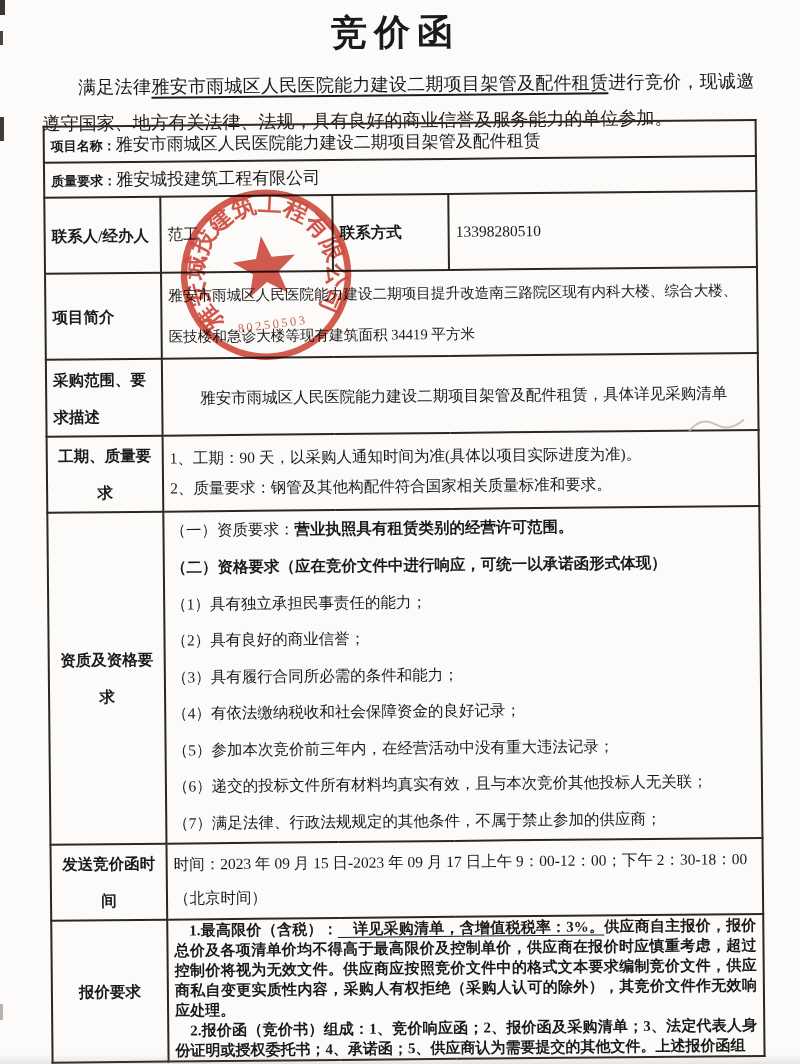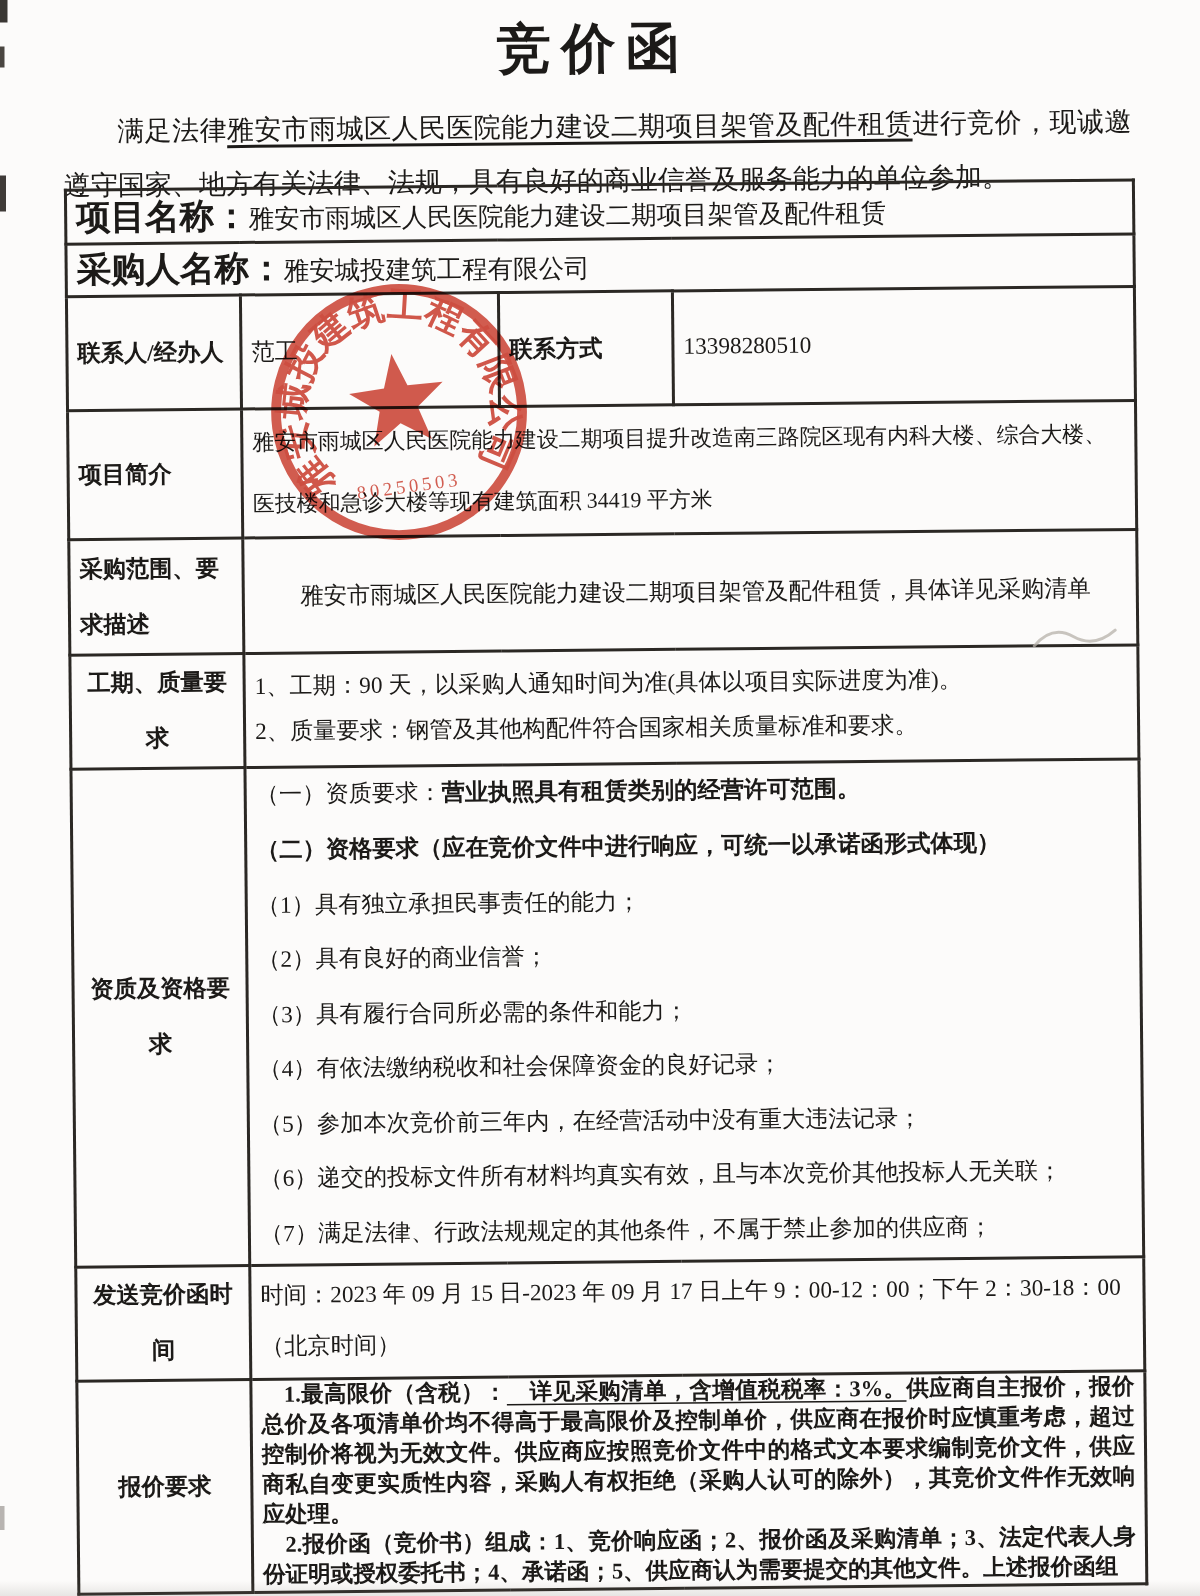--- a/index.html
+++ b/index.html
@@ -17,21 +17,21 @@
   table.doc{position:absolute;left:46px;top:122px;width:712px;
             border-collapse:collapse;table-layout:fixed;}
   table.doc td{border:2px solid #2b2824;padding:0 6px;vertical-align:middle;
                font-size:15.5px;overflow:hidden;}
   .r1{height:36px}.r2{height:35px}.r3{height:76px}.r4{height:72px}.r5{height:77px}
   .r6{height:67px}.r7{height:332px}.r8{height:70px}.r9{height:141px}
 
   td.c-label{font-weight:700;font-size:17.5px;line-height:37px;padding:0 4px;}
   td.ctr{text-align:center;}
   td.tight{padding:0 9px;}
-  .lab-inline{font-weight:700;font-size:23px;}
+  .lab-inline{font-weight:700;font-size:13px;}
   .val-inline{font-size:17px;}
   td.fullrow{padding-left:8px;}
   td.cell-contact-name,td.cell-phone{vertical-align:top;padding-top:9px;font-size:17px;}
   td.cell-contact-method{vertical-align:top;padding-top:9px;font-weight:700;font-size:17.5px;}
   td.cell-label-contact{vertical-align:top;padding-top:5px;}
 
   td.cell-intro-proj p{margin:0;line-height:41px;font-size:14.6px;padding-top:2px;}
   td.cell-scope{vertical-align:top;}
   td.cell-scope p{margin:0;line-height:30px;font-size:15.5px;text-indent:2em;padding-top:3px;}
   td.cell-schedule p{margin:0;line-height:30px;font-size:15.5px;}
@@ -71,21 +71,21 @@
         <col style="width:116px">
         <col style="width:308px">
       </colgroup>
 
     <tbody>
         <tr class="r1">
       <td colspan="4" class="fullrow"><span class="lab-inline">项目名称：</span><span class="val-inline">雅安市雨城区人民医院能力建设二期项目架管及配件租赁</span></td>
     </tr>
 
     <tr class="r2">
-      <td colspan="4" class="fullrow"><span class="lab-inline">采购人名称：</span><span class="val-inline">雅安城投建筑工程有限公司</span></td>
+      <td colspan="4" class="fullrow"><span class="lab-inline">质量要求：</span><span class="val-inline">雅安城投建筑工程有限公司</span></td>
     </tr>
 
     <tr class="r3">
       <td class="c-label cell-label-contact">联系人/经办人</td>
       <td class="cell-contact-name">范工</td>
       <td class="cell-contact-method">联系方式</td>
       <td class="cell-phone">13398280510</td>
     </tr>
 
     <tr class="r4">

